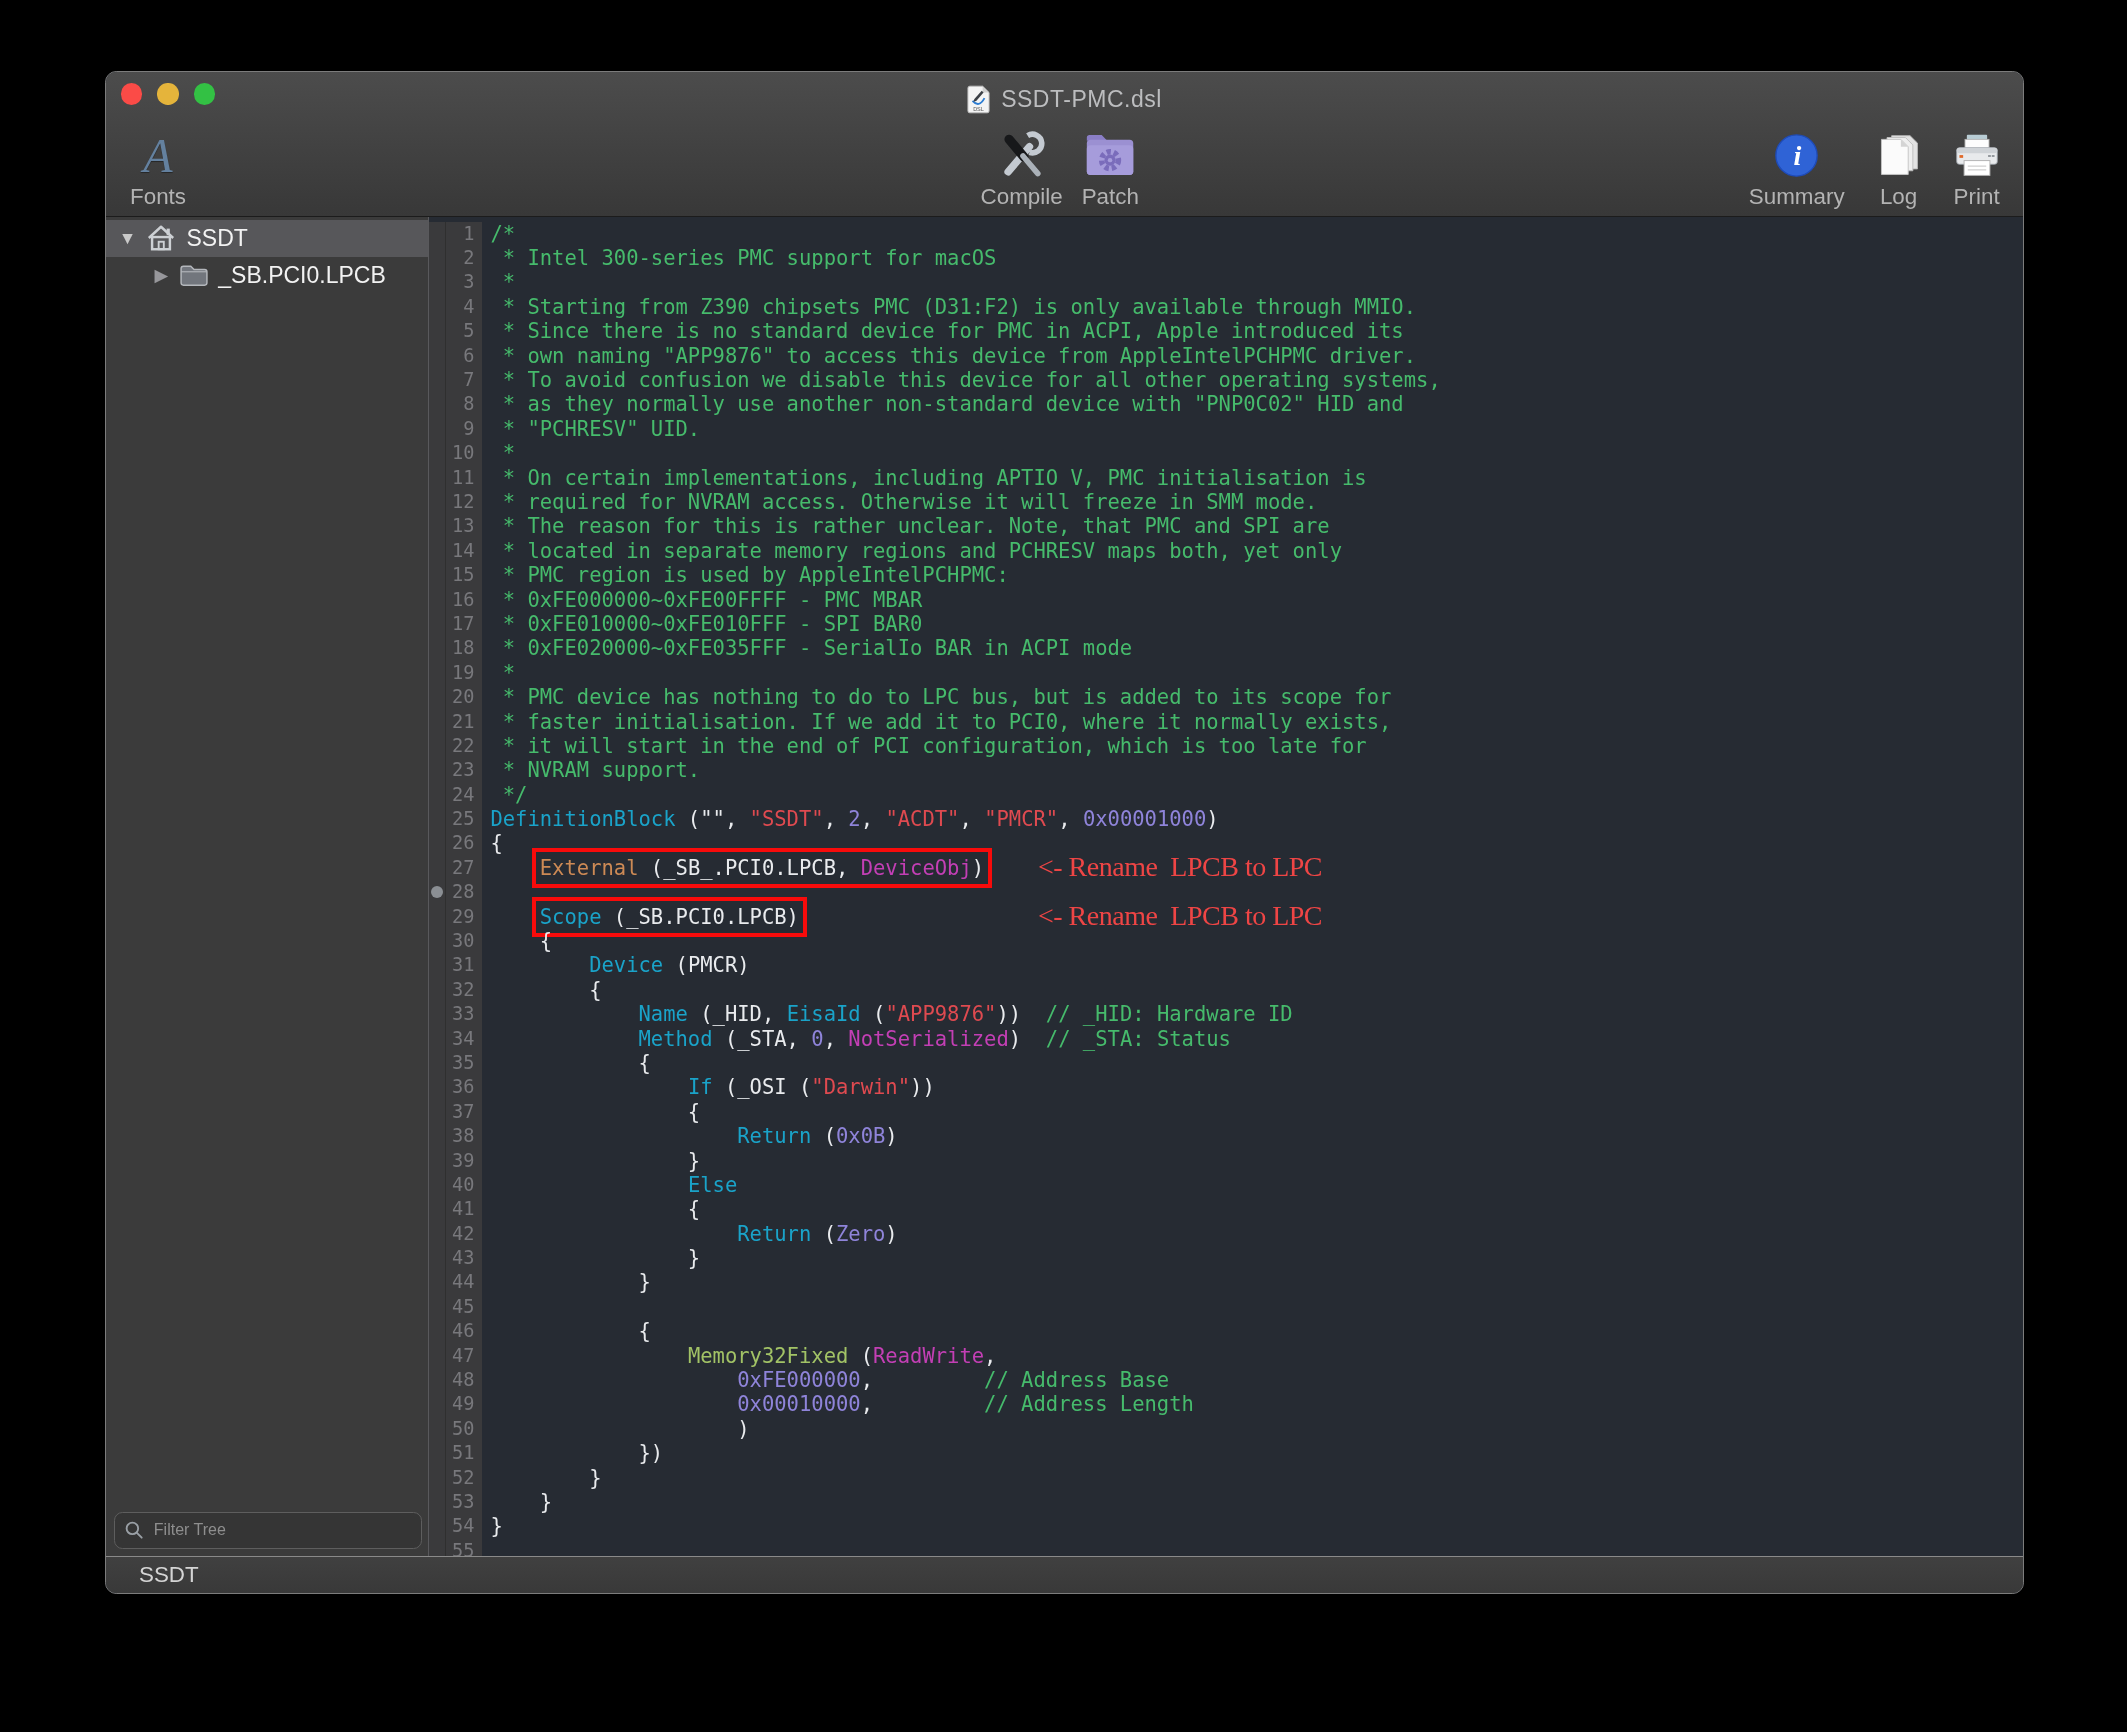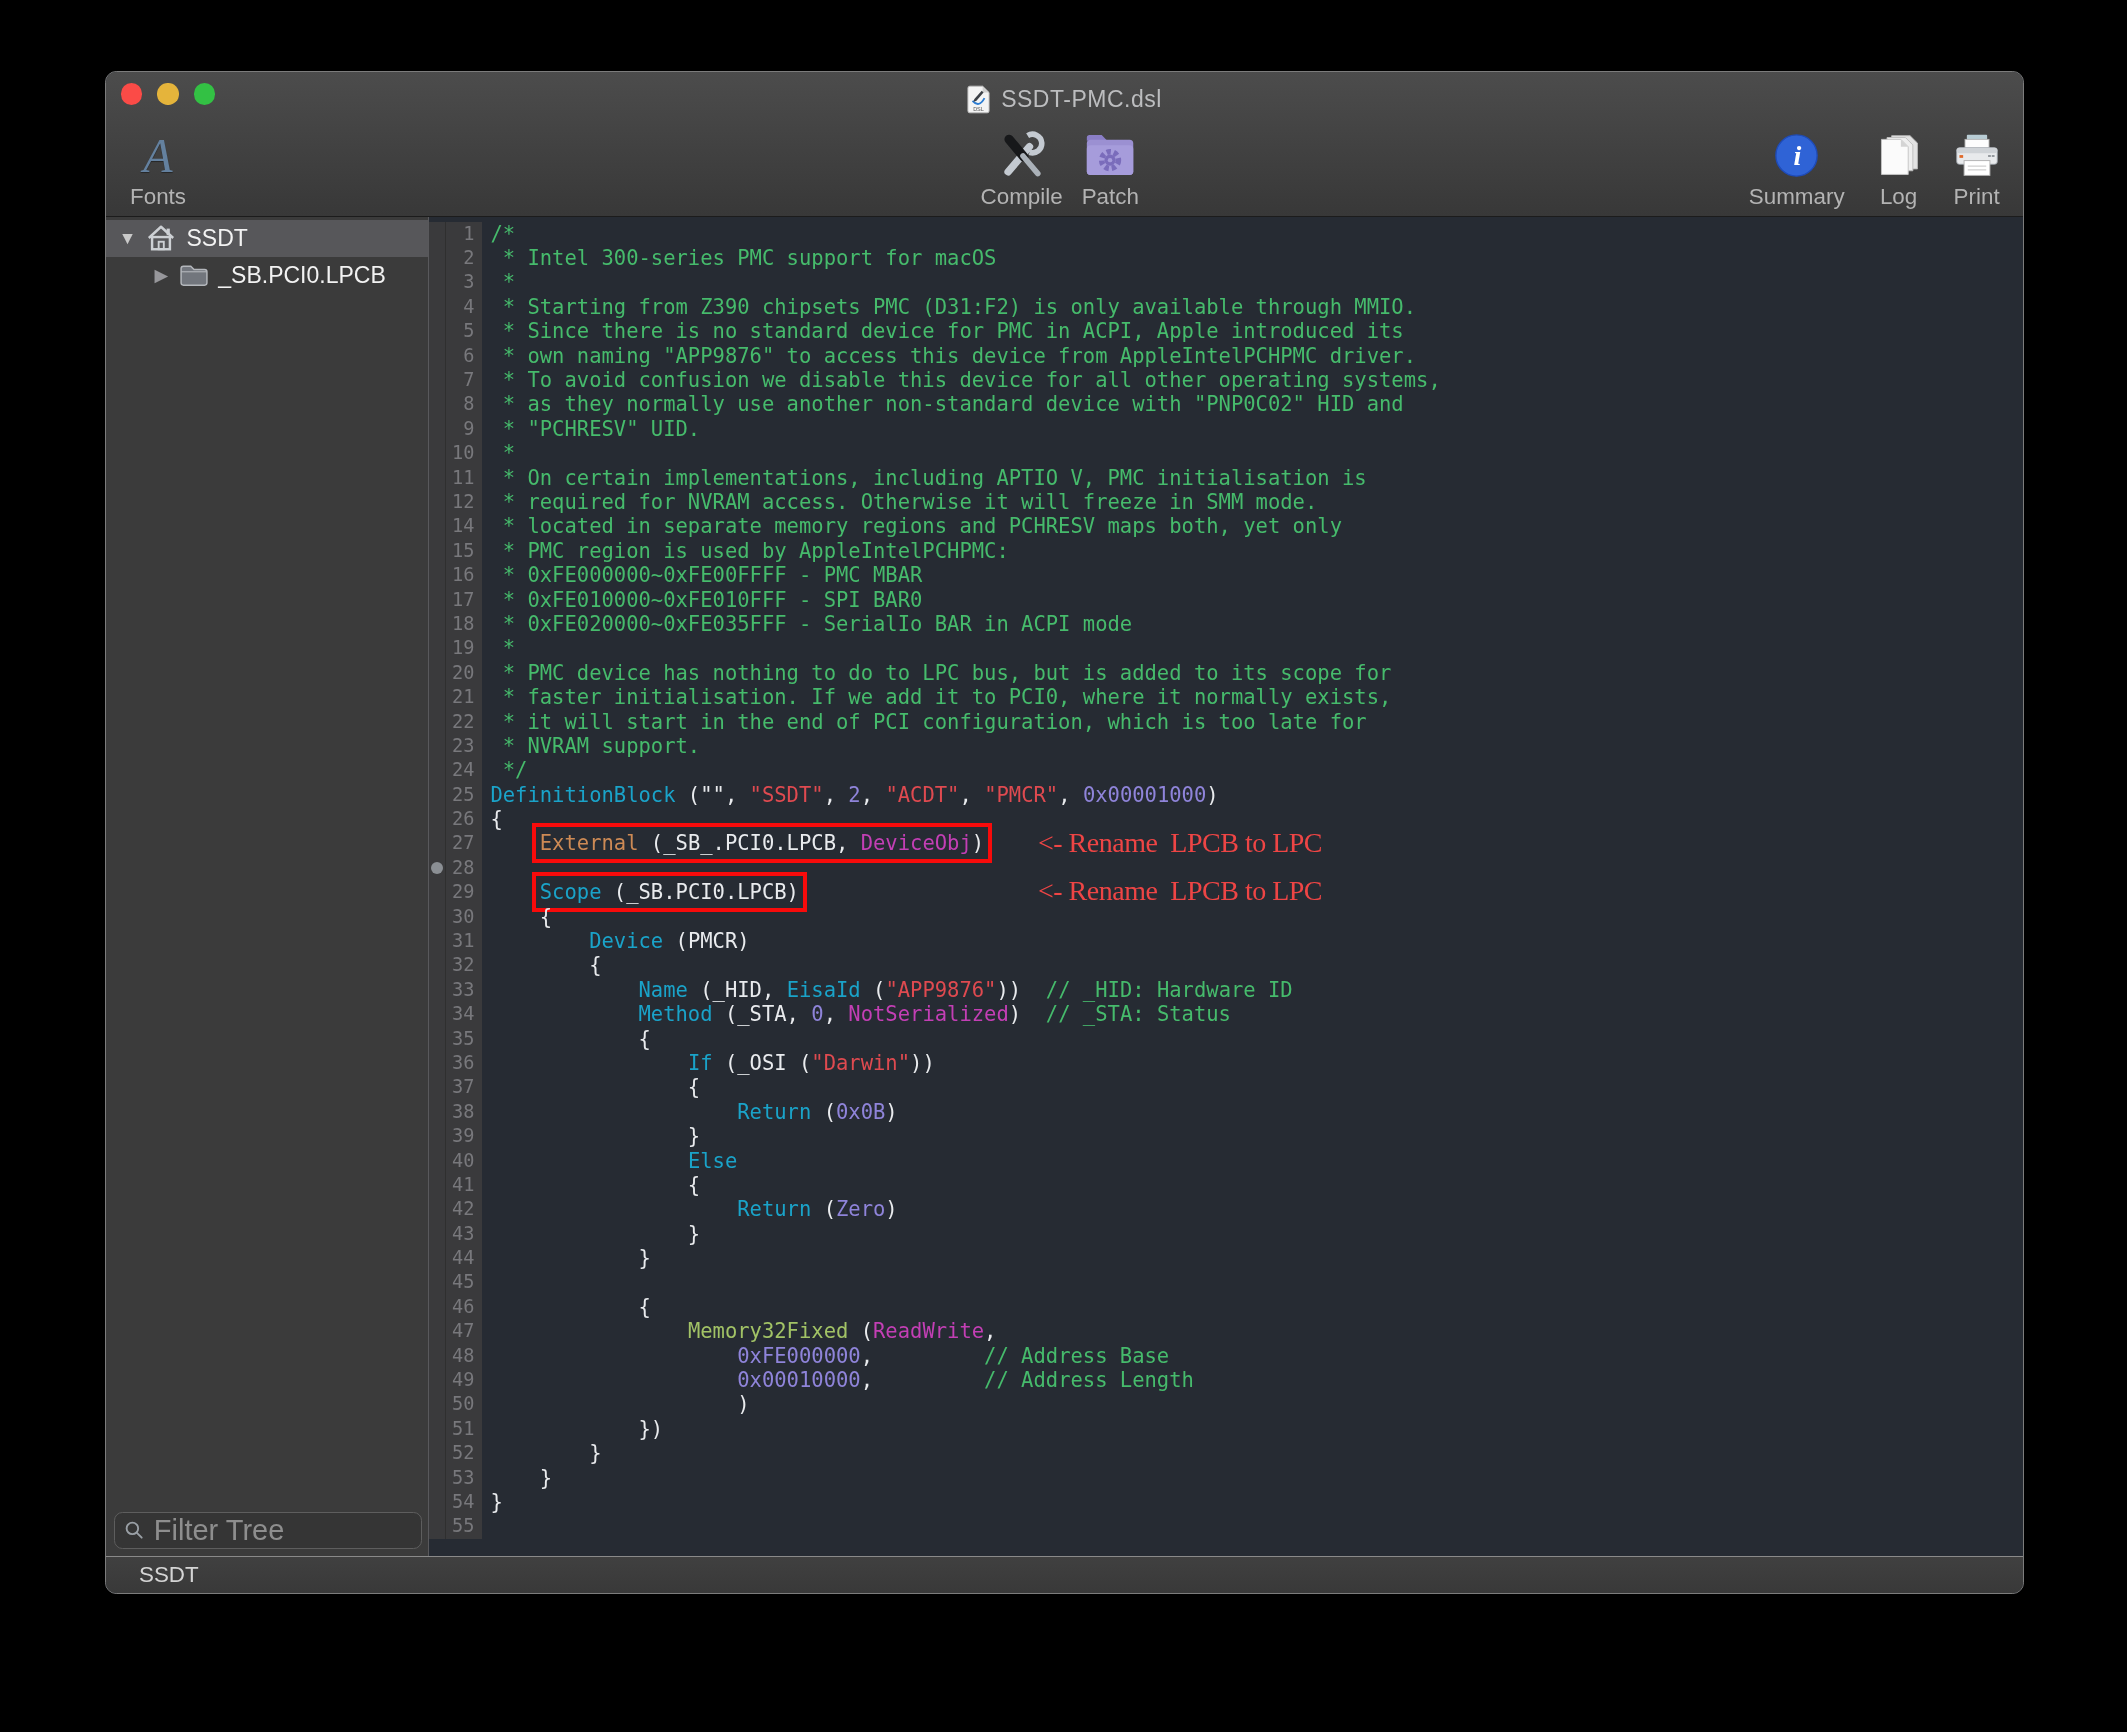--- a/index.html
+++ b/index.html
@@ -33,21 +33,21 @@
   .sidebar{width:322px;flex:0 0 auto;background:#3b3b3b;border-right:0.9px solid #59595c;
            display:flex;flex-direction:column;position:relative;}
   .tree{flex:1 1 auto;}
   .trow{height:37px;display:flex;align-items:center;font-size:23px;color:#f2f2f2;}
   .trow.sel{background:#57575a;}
   .tri{width:20.5px;text-align:center;font-size:17.7px;color:#c9c9c9;}
   .tree-icon{margin:0 9.3px 0 7.5px;display:flex;}
   .filter{margin:0 5.6px 7.5px 7.5px;height:35px;border:0.9px solid #5e5e5e;border-radius:8.4px;
           background:#353535;display:flex;align-items:center;padding:0 9.3px;gap:7.5px;}
   .filter input{flex:1;background:transparent;border:none;outline:none;color:#ddd;
-                font-size:29px;font-family:"Liberation Sans",sans-serif;}
+                font-size:16px;font-family:"Liberation Sans",sans-serif;}
   .filter input::placeholder{color:#8e8e8e;}
   
   .editor{flex:1 1 auto;background:#262b33;position:relative;overflow:hidden;padding-top:4.7px;}
   .row{position:relative;display:flex;height:24.4px;line-height:24.4px;white-space:pre;
        font-family:"DejaVu Sans Mono","Liberation Mono",monospace;}
   .gut{flex:0 0 53px;background:#3a3a3c;color:#78787c;font-size:18.6px;text-align:right;
        padding-right:7.5px;box-sizing:border-box;position:relative;}
   .gut::before{content:"";position:absolute;left:16px;top:0;bottom:0;width:0.9px;background:#2f2f2f;}
   .dot{position:absolute;left:1.9px;top:50%;transform:translateY(-50%);width:12px;height:12px;
        border-radius:50%;background:#8b8f94;}
@@ -212,20 +212,21 @@
             <div class="row"><span class="gut">3</span><span class="code"><span class="tok-c"> *</span></span></div>
             <div class="row"><span class="gut">4</span><span class="code"><span class="tok-c"> * Starting from Z390 chipsets PMC (D31:F2) is only available through MMIO.</span></span></div>
             <div class="row"><span class="gut">5</span><span class="code"><span class="tok-c"> * Since there is no standard device for PMC in ACPI, Apple introduced its</span></span></div>
             <div class="row"><span class="gut">6</span><span class="code"><span class="tok-c"> * own naming "APP9876" to access this device from AppleIntelPCHPMC driver.</span></span></div>
             <div class="row"><span class="gut">7</span><span class="code"><span class="tok-c"> * To avoid confusion we disable this device for all other operating systems,</span></span></div>
             <div class="row"><span class="gut">8</span><span class="code"><span class="tok-c"> * as they normally use another non-standard device with "PNP0C02" HID and</span></span></div>
             <div class="row"><span class="gut">9</span><span class="code"><span class="tok-c"> * "PCHRESV" UID.</span></span></div>
             <div class="row"><span class="gut">10</span><span class="code"><span class="tok-c"> *</span></span></div>
             <div class="row"><span class="gut">11</span><span class="code"><span class="tok-c"> * On certain implementations, including APTIO V, PMC initialisation is</span></span></div>
             <div class="row"><span class="gut">12</span><span class="code"><span class="tok-c"> * required for NVRAM access. Otherwise it will freeze in SMM mode.</span></span></div>
+            <div class="row"><span class="gut">13</span><span class="code"><span class="tok-c"> * The reason for this is rather unclear. Note, that PMC and SPI are</span></span></div>
             <div class="row"><span class="gut">14</span><span class="code"><span class="tok-c"> * located in separate memory regions and PCHRESV maps both, yet only</span></span></div>
             <div class="row"><span class="gut">15</span><span class="code"><span class="tok-c"> * PMC region is used by AppleIntelPCHPMC:</span></span></div>
             <div class="row"><span class="gut">16</span><span class="code"><span class="tok-c"> * 0xFE000000~0xFE00FFFF - PMC MBAR</span></span></div>
             <div class="row"><span class="gut">17</span><span class="code"><span class="tok-c"> * 0xFE010000~0xFE010FFF - SPI BAR0</span></span></div>
             <div class="row"><span class="gut">18</span><span class="code"><span class="tok-c"> * 0xFE020000~0xFE035FFF - SerialIo BAR in ACPI mode</span></span></div>
             <div class="row"><span class="gut">19</span><span class="code"><span class="tok-c"> *</span></span></div>
             <div class="row"><span class="gut">20</span><span class="code"><span class="tok-c"> * PMC device has nothing to do to LPC bus, but is added to its scope for</span></span></div>
             <div class="row"><span class="gut">21</span><span class="code"><span class="tok-c"> * faster initialisation. If we add it to PCI0, where it normally exists,</span></span></div>
             <div class="row"><span class="gut">22</span><span class="code"><span class="tok-c"> * it will start in the end of PCI configuration, which is too late for</span></span></div>
             <div class="row"><span class="gut">23</span><span class="code"><span class="tok-c"> * NVRAM support.</span></span></div>

